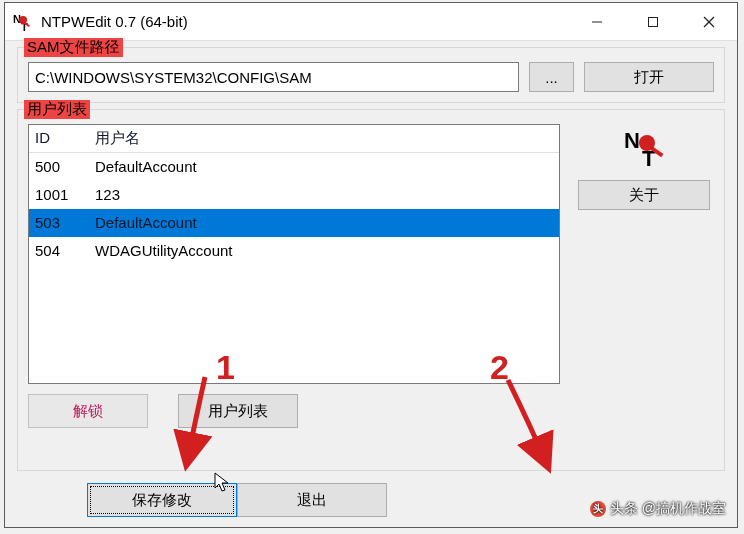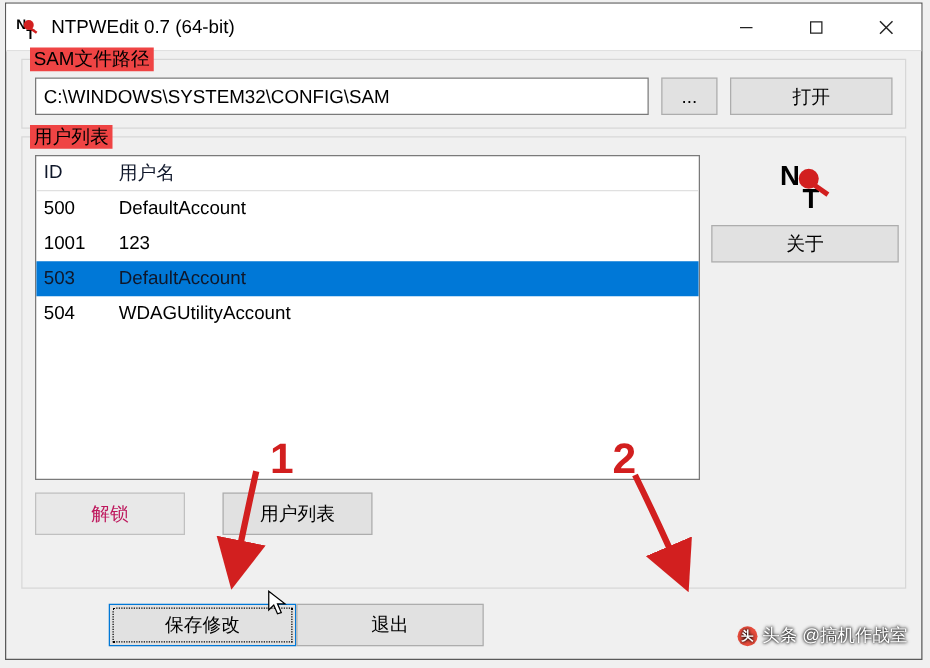--- a/index.html
+++ b/index.html
@@ -114,21 +114,21 @@
   .col-id { width: 60px; }
   .col-name { flex: 1; }
   .listrow {
     display: flex;
     padding: 4px 6px;
     line-height: 20px;
   }
   .listrow.selected { background: #0078d7; color: #0f172a; }
   .btnrow { display: flex; gap: 30px; margin-top: 10px; }
   .btnrow .btn { width: 120px; height: 34px; }
-  .about { width: 150px; height: 30px; }
+  .about { width: 132px; height: 30px; }
 
   .bottomrow {
     display: flex;
     padding: 6px 40px 0 70px;
   }
   .bottomrow .btn { width: 150px; height: 34px; }
 
   
   .annot {
     position: absolute;

